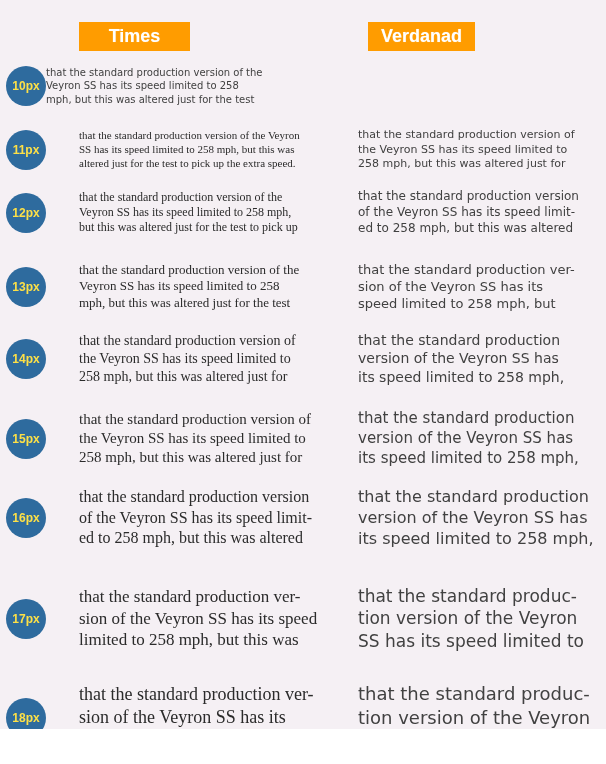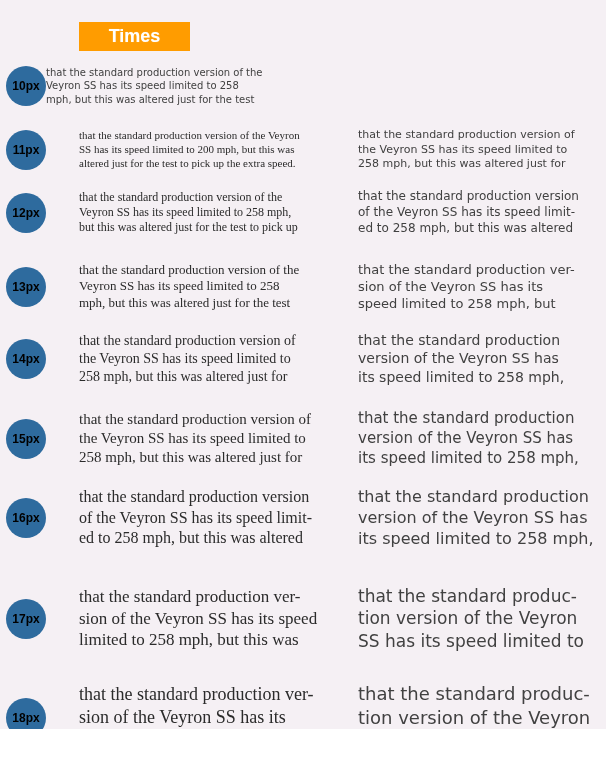--- a/index.html
+++ b/index.html
@@ -33,21 +33,21 @@
     display: flex;
     align-items: center;
   }
   .badge {
     flex: 0 0 auto;
     margin-left: 6px;
     width: 40px;
     height: 40px;
     border-radius: 50%;
     background: #2e6b9e;
-    color: #000000;
+    color: #fde047;
     font-weight: bold;
     font-size: 12px;
     display: flex;
     align-items: center;
     justify-content: center;
   }
   .times-sample {
     flex: 0 0 auto;
     margin-left: 33px;
     width: 279px;
@@ -66,36 +66,39 @@
   }
 </style>
 </head>
 <body>
 
 <div class="page">
 
   <div class="hdr times-hdr">
     <span>Times</span>
   </div>
+  <div class="hdr verdana-hdr">
+    <span>Verdanad</span>
+  </div>
 
   <div class="row" style="top:66px">
     <div class="badge">
         <span>10px</span>
       </div>
     <div class="verdana-sample" style="font-size: 10px;">that the standard production version of the
 Veyron SS has its speed limited to 258
 mph, but this was altered just for the test</div>
   </div>
 
   <div class="row" style="top:128px">
     <div class="badge">
         <span>11px</span>
       </div>
     <div class="times-sample" style="font-size: 11px;">that the standard production version of the Veyron
-SS has its speed limited to 200 mph, but this was
+SS has its speed limited to 258 mph, but this was
 altered just for the test to pick up the extra speed.</div>
     <div class="verdana-sample" style="font-size: 11px;">that the standard production version of
 the Veyron SS has its speed limited to
 258 mph, but this was altered just for</div>
   </div>
 
   <div class="row" style="top:189px">
     <div class="badge">
         <span>12px</span>
       </div>

